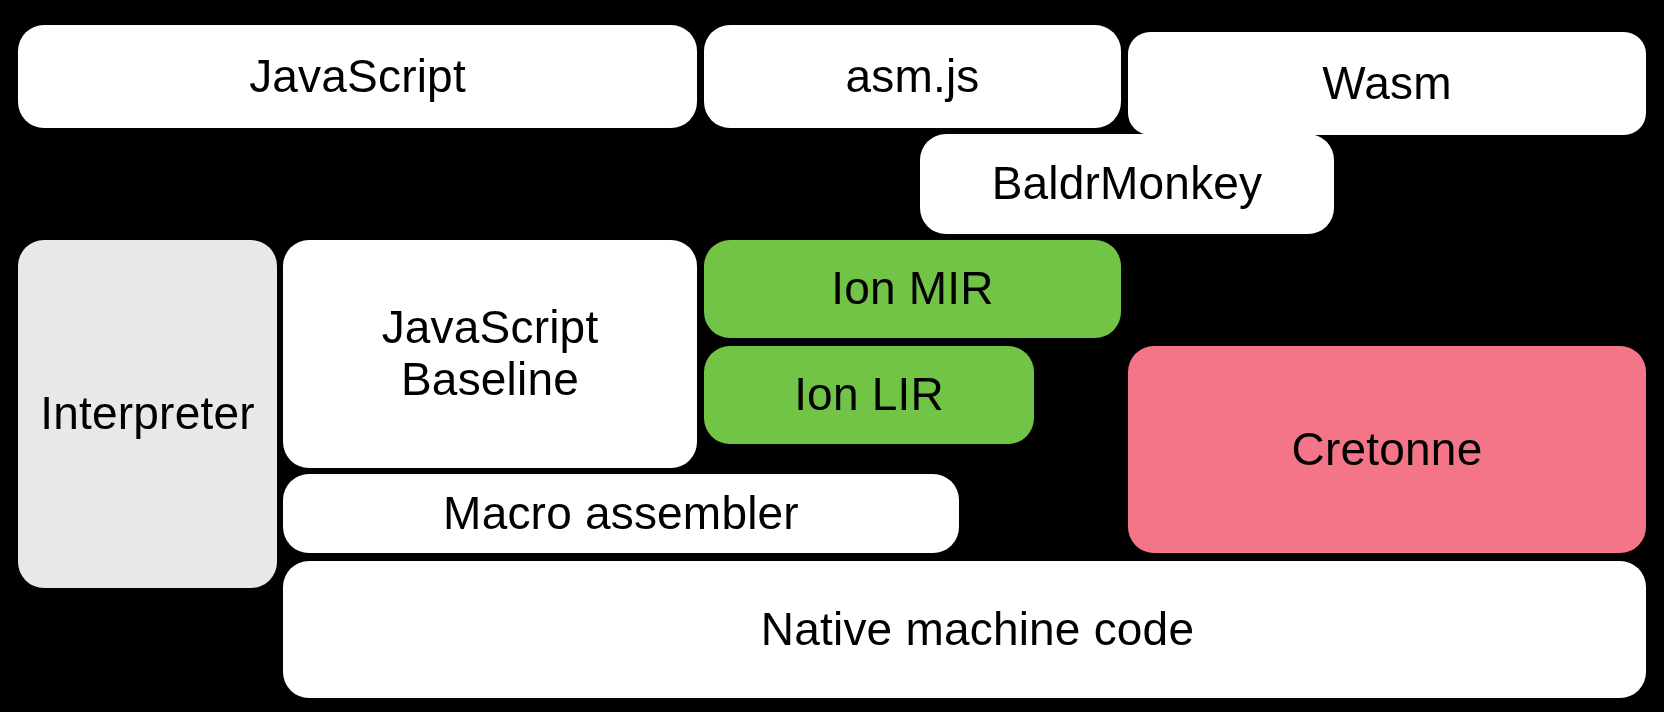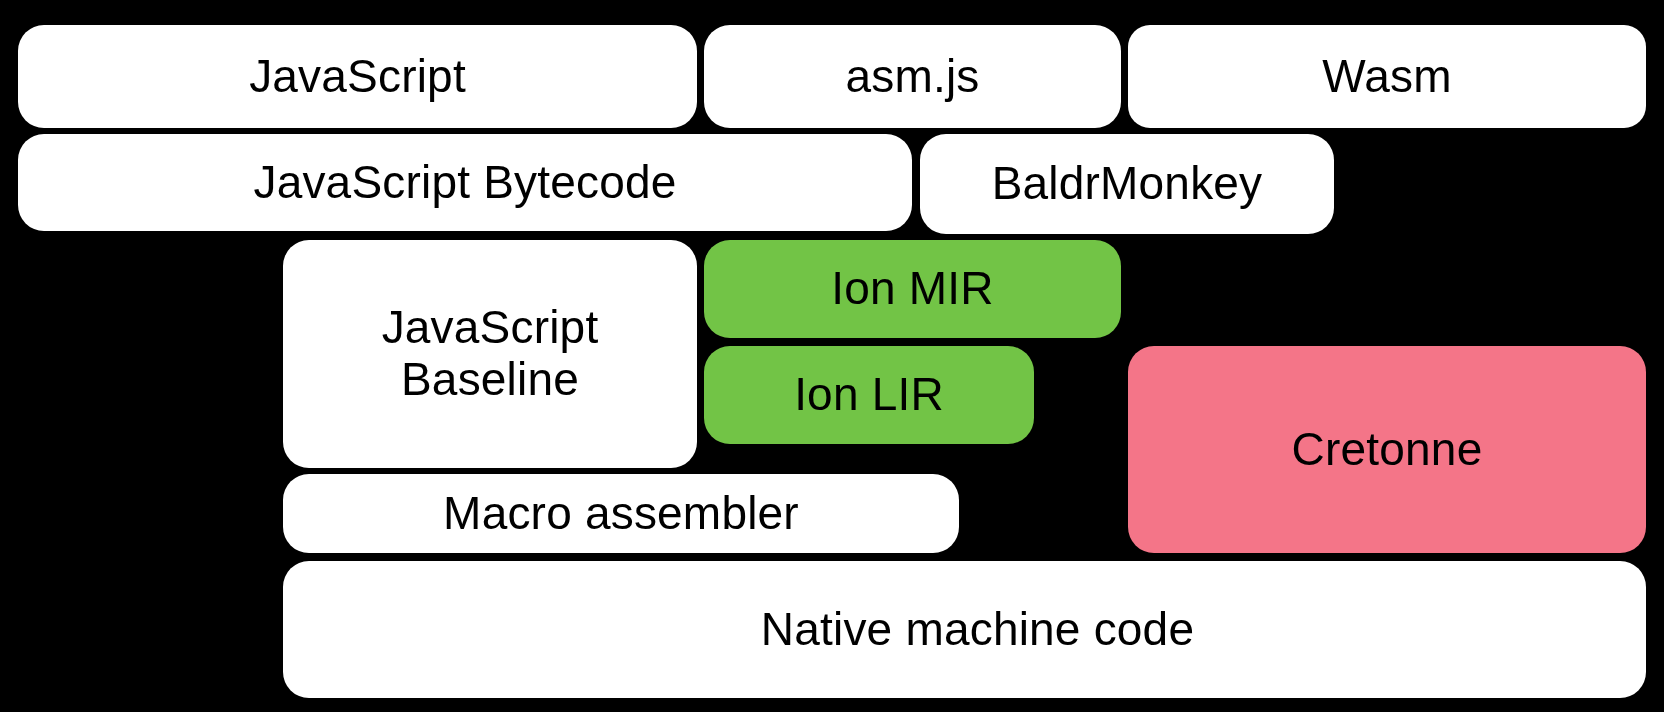--- a/index.html
+++ b/index.html
@@ -36,23 +36,23 @@
   .fill-grey  { background: #e8e8e8; }
   .fill-green { background: #72c446; }
   .fill-pink  { background: #f47588; }
 </style>
 </head>
 <body>
 
 <div id="canvas" style="background: rgb(0, 0, 0);">
     <div class="node fill-white" style="left: 18px; top: 9px; width: 679px; height: 103px;"><span>JavaScript</span></div>
     <div class="node fill-white" style="left: 704px; top: 9px; width: 417px; height: 103px;"><span>asm.js</span></div>
-    <div class="node fill-white" style="left: 1128px; top: 9px; width: 518px; height: 103px; border-radius: 22px;"><span>Wasm</span></div>
-    <div class="node fill-white" style="left: 18px; top: 118px; width: 894px; height: 97px;"><span>JavaScript Bytecode</span></div>
+    <div class="node fill-white" style="left: 1128px; top: 16px; width: 518px; height: 103px; border-radius: 22px;"><span>Wasm</span></div>
     <div class="node fill-white" style="left: 920px; top: 118px; width: 414px; height: 100px;"><span>BaldrMonkey</span></div>
+    <div class="node fill-grey" style="left: 18px; top: 224px; width: 259px; height: 348px;"><span>Interpreter</span></div>
     <div class="node fill-white" style="left: 283px; top: 224px; width: 414px; height: 228px;"><span>JavaScript
 Baseline</span></div>
     <div class="node fill-green" style="left: 704px; top: 224px; width: 417px; height: 98px;"><span>Ion MIR</span></div>
     <div class="node fill-green" style="left: 704px; top: 330px; width: 330px; height: 98px;"><span>Ion LIR</span></div>
     <div class="node fill-pink" style="left: 1128px; top: 330px; width: 518px; height: 207px;"><span>Cretonne</span></div>
     <div class="node fill-white" style="left: 283px; top: 458px; width: 676px; height: 79px;"><span>Macro assembler</span></div>
     <div class="node fill-white" style="left: 283px; top: 545px; width: 1363px; height: 137px; padding-left: 34px;"><span>Native machine code</span></div>
   </div>
 
 </body></html>

